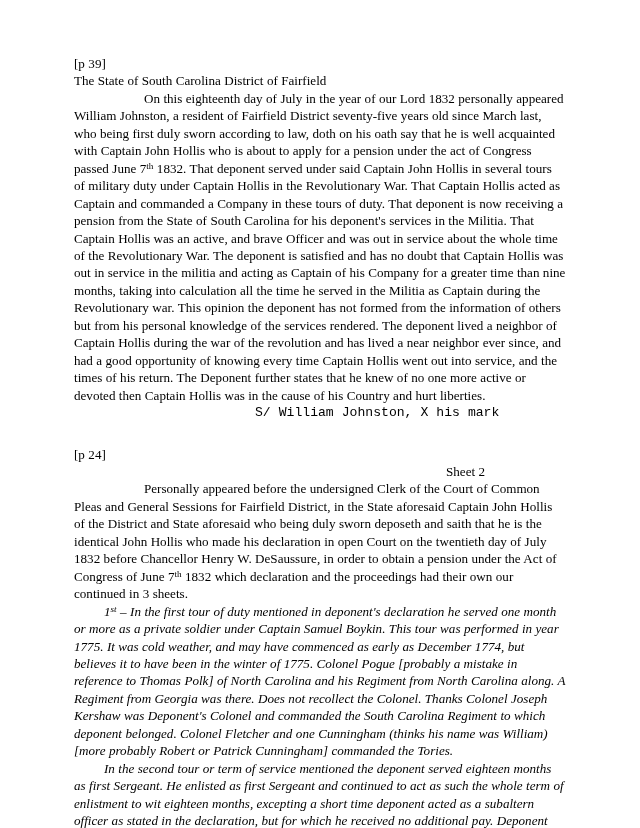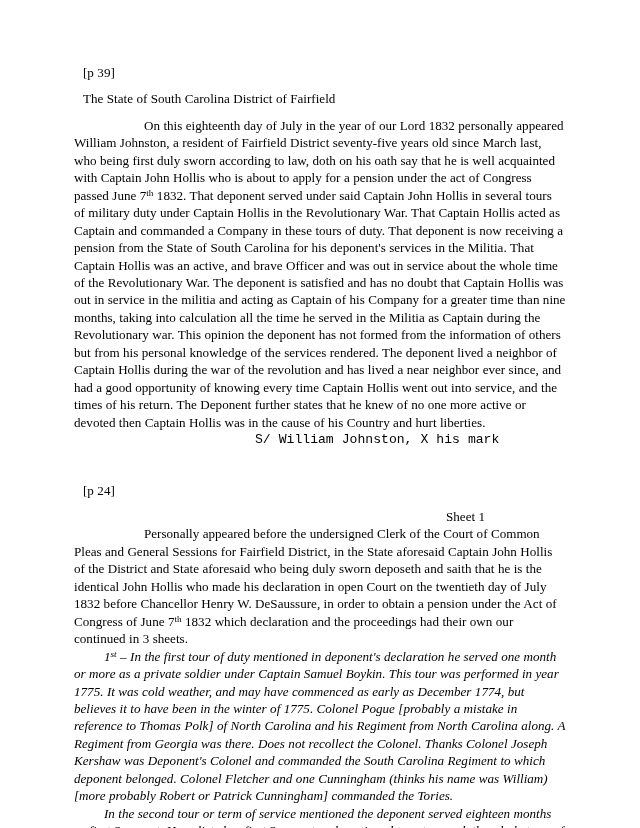--- a/index.html
+++ b/index.html
@@ -24,21 +24,21 @@
     padding: 55px 74px 0 74px;
   }
   .doc-body {
     width: 492px;
     font-size: 13.1px;
     line-height: 17.45px;
     text-align: left;
     word-spacing: 0.15px;
   }
   .para {
-    margin: 9px;
+    margin: 0;
     padding: 0;
     text-indent: 0;
   }
   .para-indent-lg {
     margin: 0;
     padding: 0;
     text-indent: 70px;
   }
   .para-indent-sm {
     margin: 0;
@@ -87,21 +87,21 @@
 
     </div>
 
     <div class="section-gap">&nbsp;</div>
 
     <div>
 
       <div class="para">[p 24]</div>
 
 
-      <div class="sheet-line">Sheet 1</div>
+      <div class="sheet-line">Sheet 2</div>
 
       <div class="para-indent-lg"><span>Personally appeared before the undersigned Clerk of the Court of Common Pleas and General Sessions for Fairfield District, in the State aforesaid Captain John Hollis of the District and State aforesaid who being duly sworn deposeth and saith that he is the identical John Hollis who made his declaration in open Court on the twentieth day of July 1832 before Chancellor Henry W. DeSaussure, in order to obtain a pension under the Act of Congress of June 7</span><sup>th</sup><span> 1832 which declaration and the proceedings had their own our continued in 3 sheets.</span></div>
 
       <div class="para-indent-sm"><span>1</span><sup>st</sup><span> – In the first tour of duty mentioned in deponent's declaration he served one month or more as a private soldier under Captain Samuel Boykin.  This tour was performed in year 1775.  It was cold weather, and may have commenced as early as December 1774, but believes it to have been in the winter of 1775.  Colonel Pogue [probably a mistake in reference to Thomas Polk] of North Carolina and his Regiment from North Carolina along.  A Regiment from Georgia was there.  Does not recollect the Colonel.  Thanks Colonel Joseph Kershaw was Deponent's Colonel and commanded the South Carolina Regiment to which deponent belonged.  Colonel Fletcher and one Cunningham (thinks his name was William) [more probably Robert or Patrick Cunningham] commanded the Tories.</span></div>
 
       <div class="para-indent-sm"><span>In the second tour or term of service mentioned the deponent served eighteen months as first Sergeant.  He enlisted as first Sergeant and continued to act as such the whole term of enlistment to wit eighteen months, excepting a short time deponent acted as a subaltern officer as stated in the declaration, but for which he received no additional pay.  Deponent enlisted about the latter end of November 1775 and served to the date of his discharge from Colonel Thompson (the Colonel who commanded the Regiment) June 1</span></div>
 
     </div>
 
   </div>

